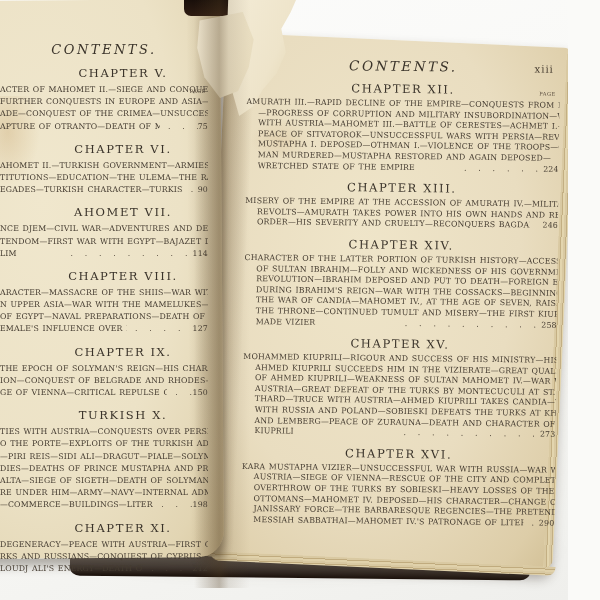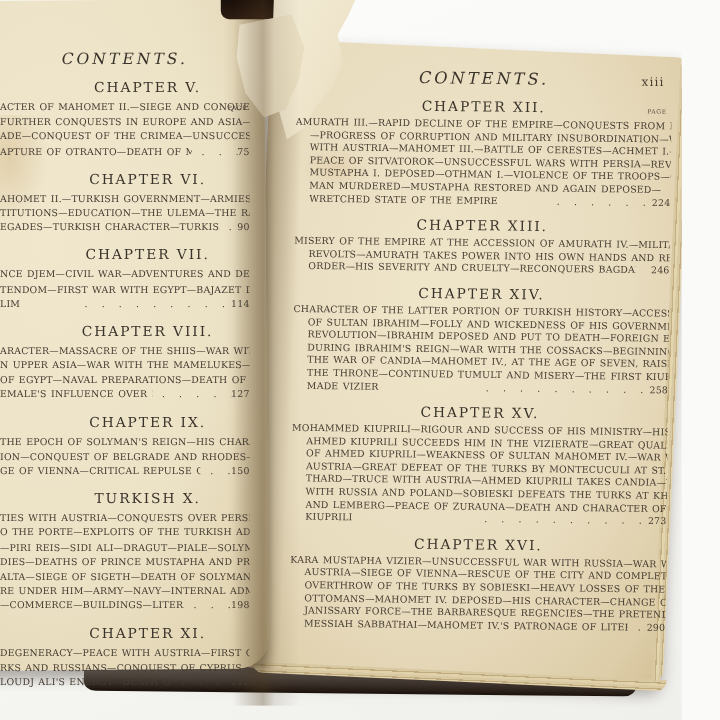--- a/index.html
+++ b/index.html
@@ -130,21 +130,21 @@
           <span class="pageno">75</span>
         </div>
         <div class="ch-head">CHAPTER VI.</div>
         <div class="ch-line first">AHOMET II.—TURKISH GOVERNMENT—ARMIES—TENURES</div>
         <div class="ch-line">TITUTIONS—EDUCATION—THE ULEMA—THE RAYAS—</div>
         <div class="ch-end">
           <span class="end-text">EGADES—TURKISH CHARACTER—TURKISH WARFARE</span>
           <span class="dots">.</span>
           <span class="pageno">90</span>
         </div>
-        <div class="ch-head">CHAPTER VII.</div>
+        <div class="ch-head">AHOMET VII.</div>
         <div class="ch-line first">NCE DJEM—CIVIL WAR—ADVENTURES AND DEATH OF</div>
         <div class="ch-line">TENDOM—FIRST WAR WITH EGYPT—BAJAZET DETHRONED</div>
         <div class="ch-end">
           <span class="end-text">LIM</span>
           <span class="dots">. . . . . . . . .</span>
           <span class="pageno">114</span>
         </div>
         <div class="ch-head">CHAPTER VIII.</div>
         <div class="ch-line first">ARACTER—MASSACRE OF THE SHIIS—WAR WITH PERSIA</div>
         <div class="ch-line">N UPPER ASIA—WAR WITH THE MAMELUKES—CONQUEST</div>

